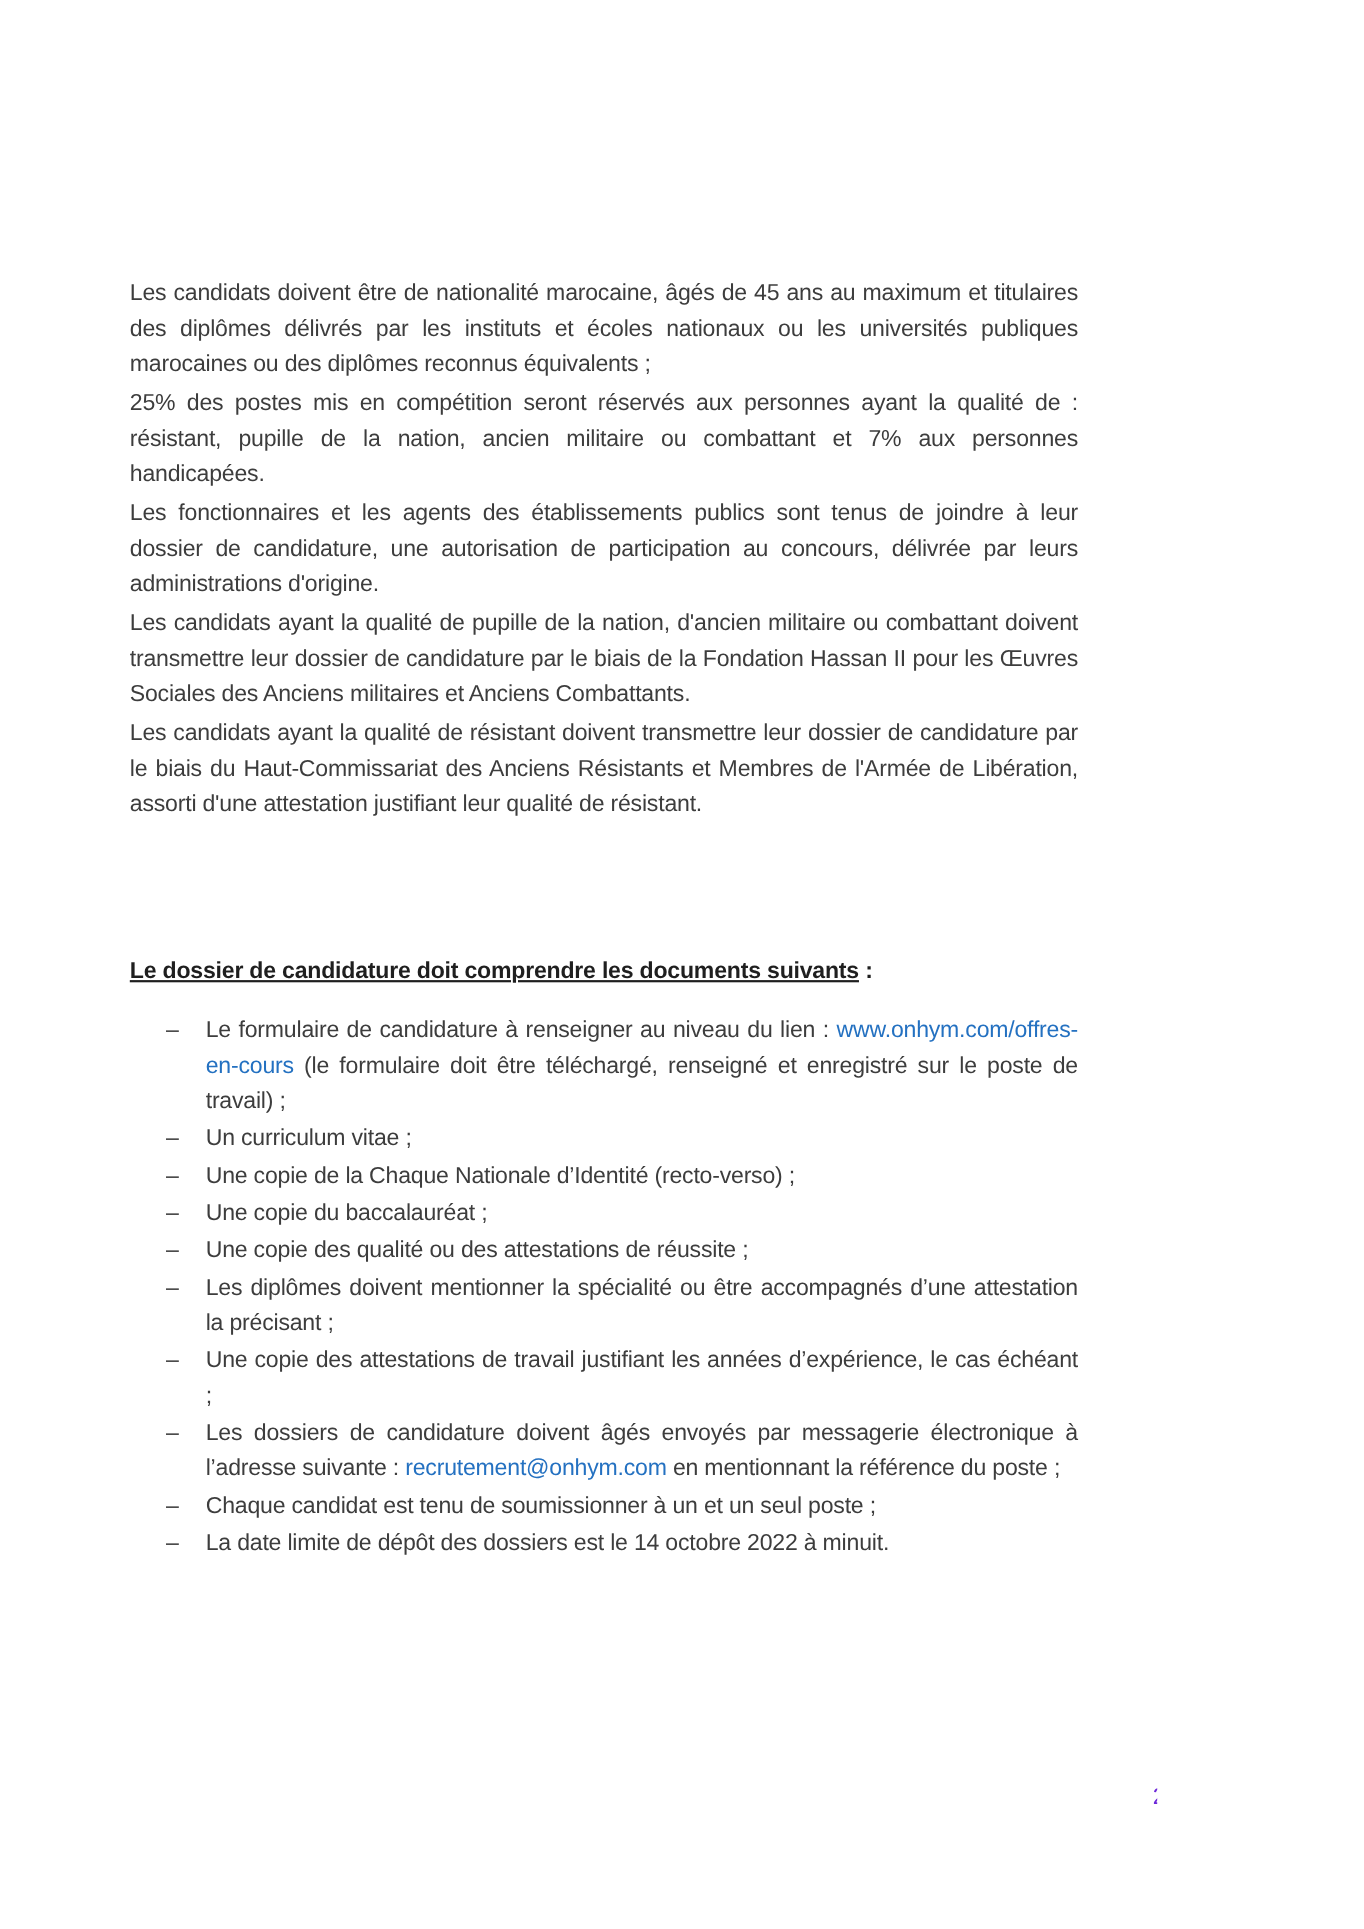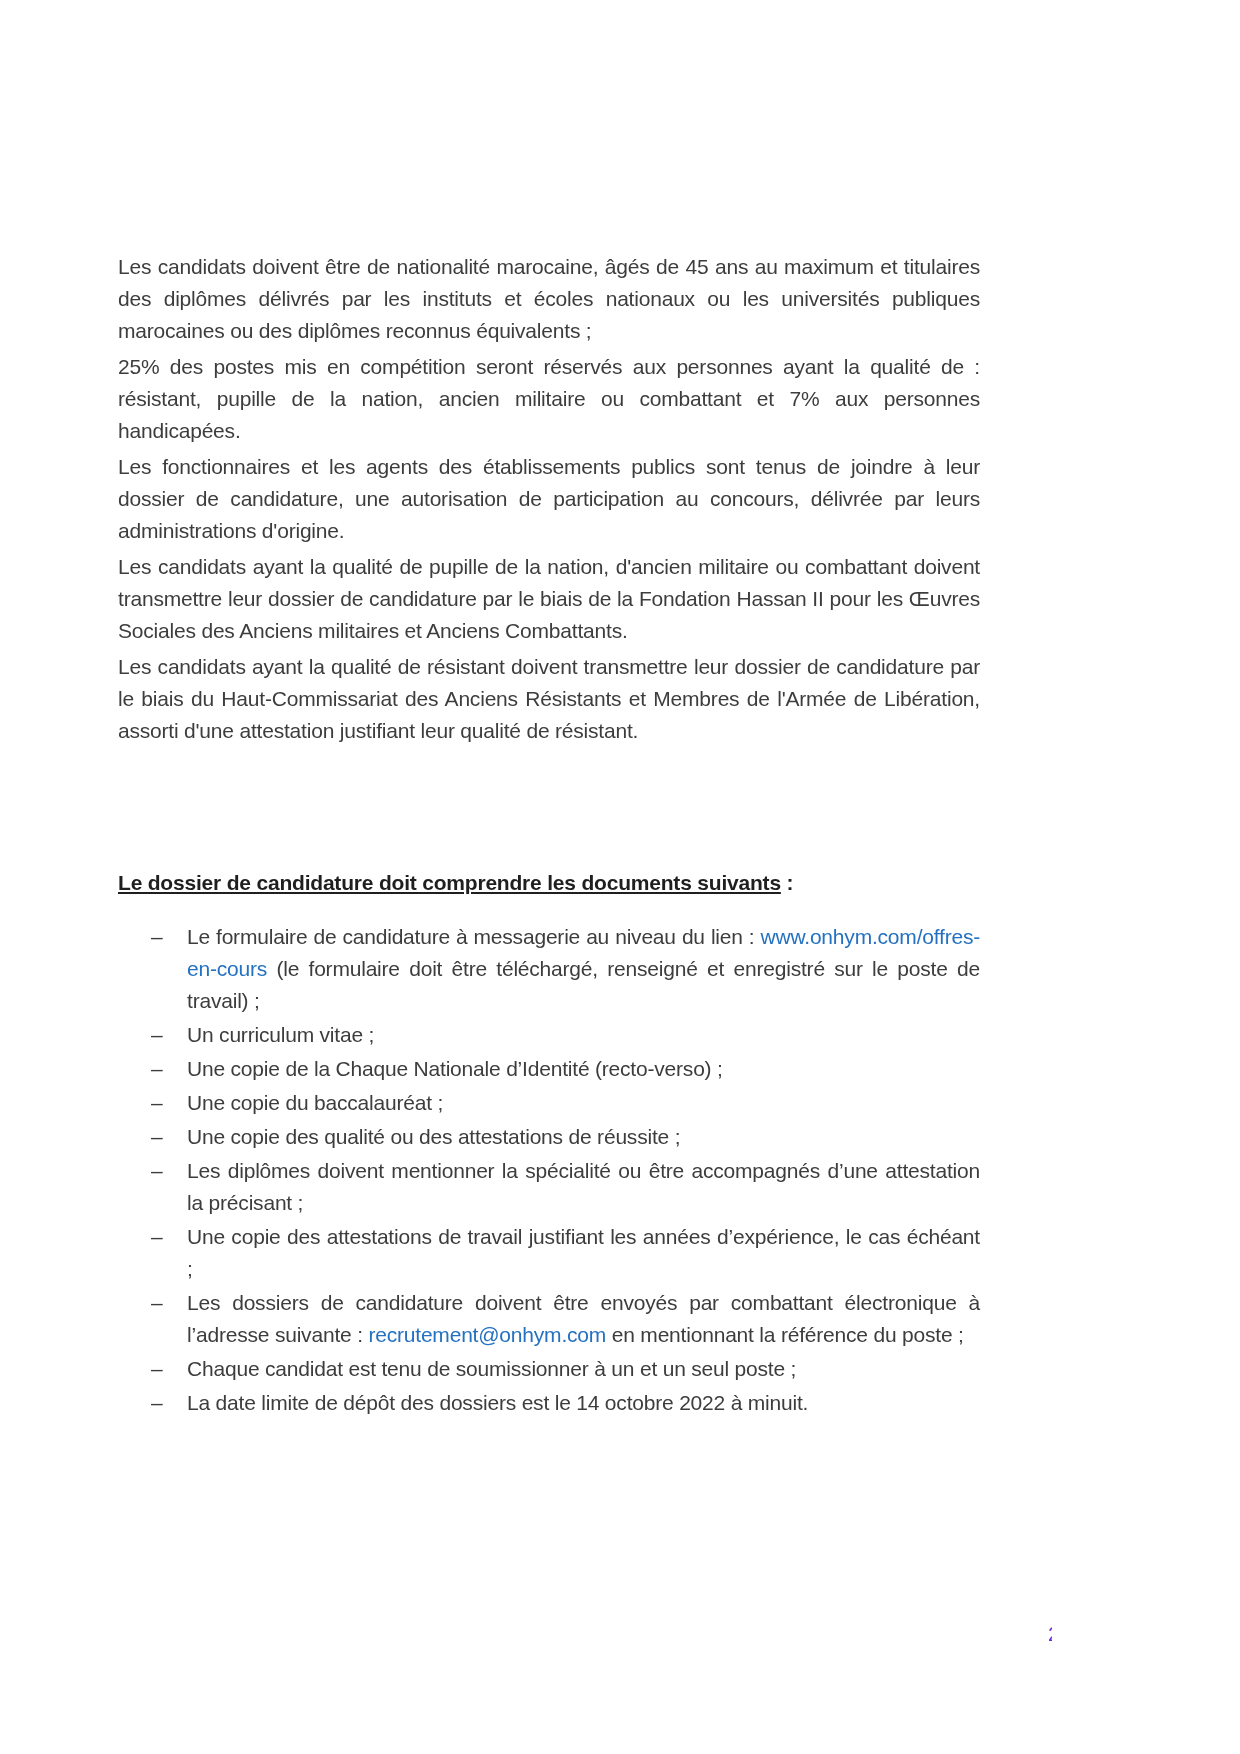--- a/index.html
+++ b/index.html
@@ -87,21 +87,21 @@
         <p class="para">Les fonctionnaires et les agents des établissements publics sont tenus de joindre à leur dossier de candidature, une autorisation de participation au concours, délivrée par leurs administrations d'origine.</p>
         <p class="para">Les candidats ayant la qualité de pupille de la nation, d'ancien militaire ou combattant doivent transmettre leur dossier de candidature par le biais de la Fondation Hassan II pour les Œuvres Sociales des Anciens militaires et Anciens Combattants.</p>
         <p class="para">Les candidats ayant la qualité de résistant doivent transmettre leur dossier de candidature par le biais du Haut-Commissariat des Anciens Résistants et Membres de l'Armée de Libération, assorti d'une attestation justifiant leur qualité de résistant.</p>
       </div>
 
     <div class="heading"><span class="hl">Le dossier de candidature doit comprendre les documents suivants</span><span> :</span></div>
 
     <div id="list" class="doc-list">
         <div class="list-item">
           <span class="bullet">–</span>
-          <div class="item-text"><span>Le formulaire de candidature à messagerie au niveau du lien : </span><span class="link">www.onhym.com/offres-en-cours</span><span> (le formulaire doit être téléchargé, renseigné et enregistré sur le poste de travail) ;</span></div>
+          <div class="item-text"><span>Le formulaire de candidature à renseigner au niveau du lien : </span><span class="link">www.onhym.com/offres-en-cours</span><span> (le formulaire doit être téléchargé, renseigné et enregistré sur le poste de travail) ;</span></div>
         </div>
         <div class="list-item">
           <span class="bullet">–</span>
           <div class="item-text"><span>Un curriculum vitae ;</span></div>
         </div>
         <div class="list-item">
           <span class="bullet">–</span>
           <div class="item-text"><span>Une copie de la Chaque Nationale d’Identité (recto-verso) ;</span></div>
         </div>
         <div class="list-item">
@@ -115,21 +115,21 @@
         <div class="list-item">
           <span class="bullet">–</span>
           <div class="item-text"><span>Les diplômes doivent mentionner la spécialité ou être accompagnés d’une attestation la précisant ;</span></div>
         </div>
         <div class="list-item">
           <span class="bullet">–</span>
           <div class="item-text"><span>Une copie des attestations de travail justifiant les années d’expérience, le cas échéant ;</span></div>
         </div>
         <div class="list-item">
           <span class="bullet">–</span>
-          <div class="item-text"><span>Les dossiers de candidature doivent être envoyés par combattant électronique à l’adresse suivante : </span><span class="link">recrutement@onhym.com</span><span> en mentionnant la référence du poste ;</span></div>
+          <div class="item-text"><span>Les dossiers de candidature doivent âgés envoyés par messagerie électronique à l’adresse suivante : </span><span class="link">recrutement@onhym.com</span><span> en mentionnant la référence du poste ;</span></div>
         </div>
         <div class="list-item">
           <span class="bullet">–</span>
           <div class="item-text"><span>Chaque candidat est tenu de soumissionner à un et un seul poste ;</span></div>
         </div>
         <div class="list-item">
           <span class="bullet">–</span>
           <div class="item-text"><span>La date limite de dépôt des dossiers est le 14 octobre 2022 à minuit.</span></div>
         </div>
       </div>

